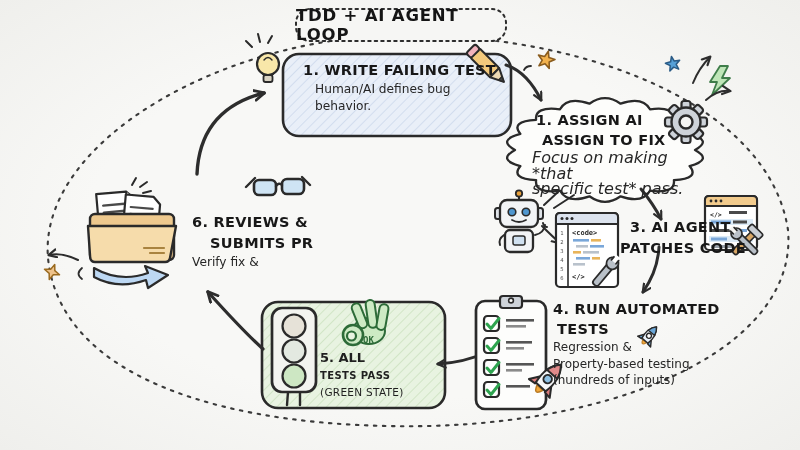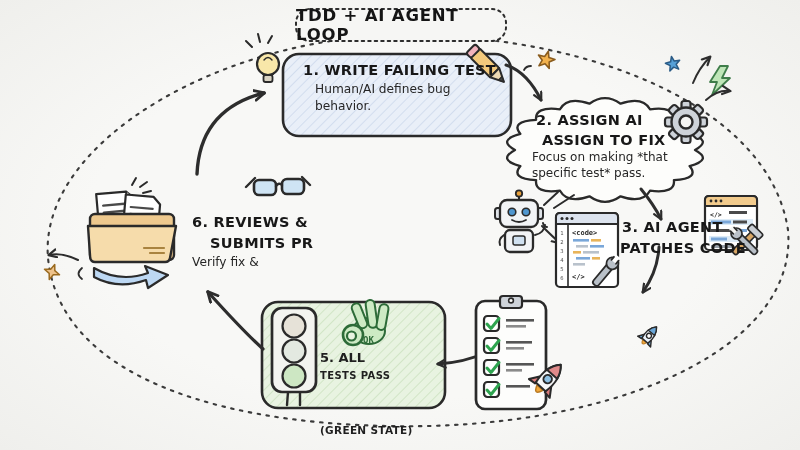--- a/index.html
+++ b/index.html
@@ -11,32 +11,32 @@
   .h{font-weight:bold;color:#181818;letter-spacing:.3px;}
   .note{color:#262626;}
   #t-title{left:296px;top:9px;width:210px;height:32px;display:flex;align-items:center;
     justify-content:center;font-size:16.5px;font-weight:bold;letter-spacing:.8px;color:#151515;}
   #t-s1{left:297px;top:59px;width:206px;}
   #t-s1 .h{font-size:14.5px;line-height:22px;padding-left:6px;}
   #t-s1 .note{font-size:12.2px;line-height:16.5px;padding-left:18px;}
   #t-s2{left:528px;top:110px;width:162px;}
   #t-s2 .h{font-size:14.5px;line-height:20px;}
   #t-s2 .l1{padding-left:8px;} #t-s2 .l2{padding-left:14px;}
-  #t-s2 .note{font-size:12px;line-height:15.5px;padding-left:4px;}
+  #t-s2 .note{font-size:16px;line-height:15.5px;padding-left:4px;font-style:italic;}
   #t-s3{left:620px;top:217px;width:142px;}
   #t-s3 .h{font-size:14.5px;line-height:21px;}
-  #t-s3 .l1{padding-left:2px;}
+  #t-s3 .l1{padding-left:10px;}
   #t-s4{left:553px;top:299px;width:178px;}
   #t-s4 .h{font-size:14.5px;line-height:20px;}
   #t-s4 .l2{padding-left:4px;}
   #t-s4 .note{font-size:12px;line-height:16.5px;}
   #t-s5{left:320px;top:349px;width:122px;text-align:left;}
   #t-s5 .l1{font-size:13px;font-weight:bold;line-height:17px;}
   #t-s5 .l2{font-size:10px;font-weight:bold;line-height:19px;letter-spacing:.4px;}
-  #t-s5 .l3{font-size:10.5px;font-weight:bold;line-height:14px;letter-spacing:.3px;margin-top:38px;}
+  #t-s5 .l3{font-size:10.5px;font-weight:normal;line-height:14px;letter-spacing:.3px;}
   #t-s6{left:192px;top:212px;width:158px;}
   #t-s6 .h{font-size:14.5px;line-height:21px;}
   #t-s6 .l2{padding-left:18px;}
   #t-s6 .note{font-size:12.2px;line-height:16.5px;}
 </style>
 </head>
 <body>
 
 <div class="stage">
 
@@ -305,31 +305,38 @@
 </svg>
 
 <div class="txt" id="t-title">TDD + AI AGENT LOOP</div>
 
 <div class="txt" id="t-s1">
   <div class="h">1. WRITE FAILING TEST</div>
   <div class="note">Human/AI defines bug behavior.</div>
 </div>
 
 <div class="txt" id="t-s2">
-  <div class="h l1">2. ASSIGN AI</div>
+  <div class="h l1">1. ASSIGN AI</div>
   <div class="h l2">ASSIGN TO FIX</div>
   <div class="note">Focus on making *that</div>
   <div class="note">specific test* pass.</div>
 </div>
 
 <div class="txt" id="t-s3">
   <div class="h l1">3. AI AGENT</div>
   <div class="h l2">PATCHES CODE</div>
 </div>
 
+<div class="txt" id="t-s4">
+  <div class="h l1">4. RUN AUTOMATED</div>
+  <div class="h l2">TESTS</div>
+  <div class="note">Regression &amp;</div>
+  <div class="note">Property-based testing</div>
+  <div class="note">(hundreds of inputs)</div>
+</div>
 
 <div class="txt" id="t-s5">
   <div class="l1">5. ALL</div>
   <div class="l2">TESTS PASS</div>
   <div class="l3">(GREEN STATE)</div>
 </div>
 
 <div class="txt" id="t-s6">
   <div class="h l1">6. REVIEWS &amp;</div>
   <div class="h l2">SUBMITS PR</div>

